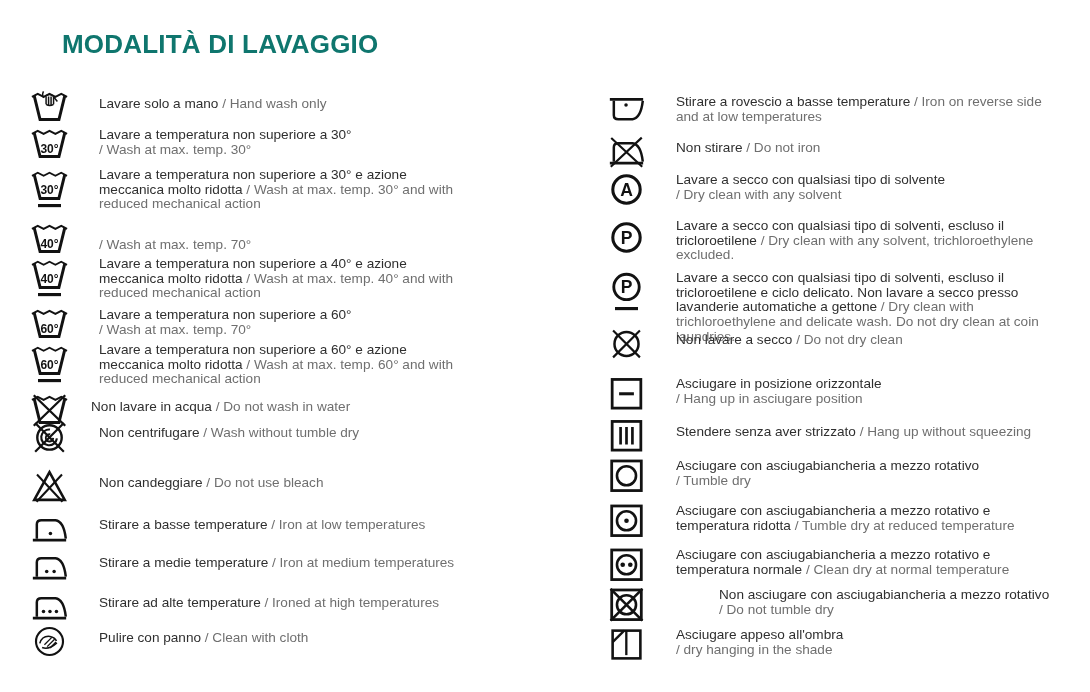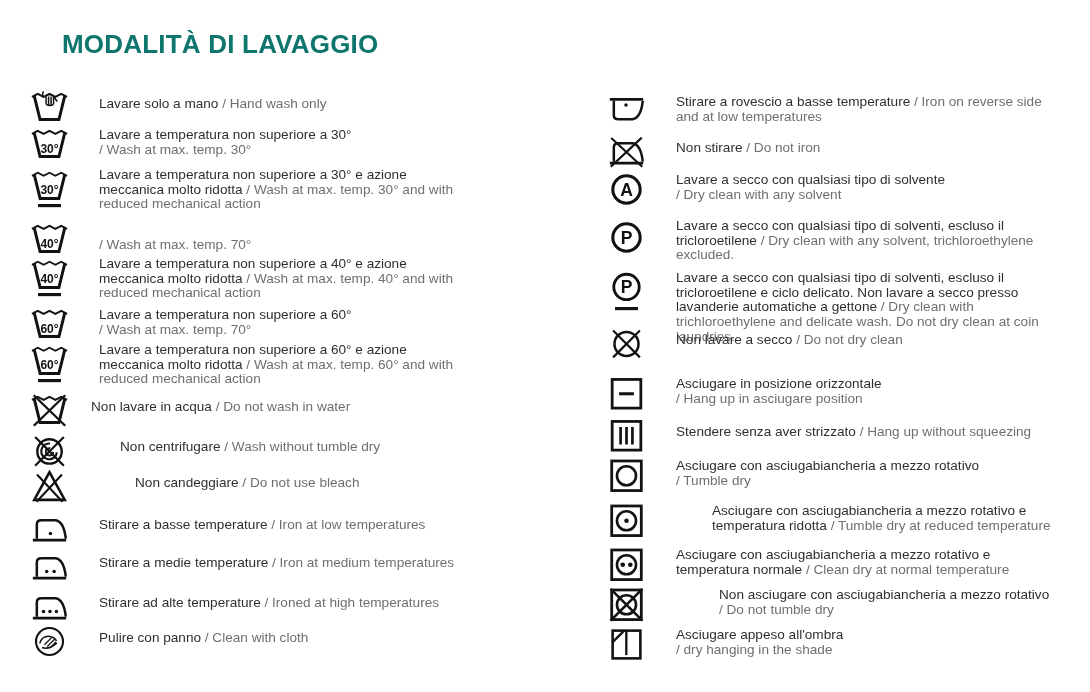--- a/index.html
+++ b/index.html
@@ -207,29 +207,29 @@
       <div class="txt" style="padding-top: 0px;"><span class="it">Lavare a temperatura non superiore a 60° e azione meccanica molto ridotta</span> <span class="en">/ Wash at max. temp. 60° and with reduced mechanical action</span></div>
     </div>
     <div class="row" style="top: 392px; left: 31px;">
       <div class="icn">
         <svg width="37" height="37" viewBox="0 0 40 40" xmlns="http://www.w3.org/2000/svg">
           <use href="#s-tub-x"></use>
         </svg>
       </div>
       <div class="txt" style="padding-top: 8px; margin-left: 16px;"><span class="it">Non lavare in acqua</span> <span class="en">/ Do not wash in water</span></div>
     </div>
-    <div class="row" style="top: 432px; left: 31px; gap: 21px;">
+    <div class="row" style="top: 418px; left: 31px;">
       <div class="icn">
         <svg width="37" height="37" viewBox="0 0 40 40" xmlns="http://www.w3.org/2000/svg">
           <use href="#s-no-spin"></use>
         </svg>
       </div>
       <div class="txt" style="padding-top: 8px;"><span class="it">Non centrifugare</span> <span class="en">/ Wash without tumble dry</span></div>
     </div>
-    <div class="row" style="top: 468px; left: 31px; gap: 36px;">
+    <div class="row" style="top: 468px; left: 31px;">
       <div class="icn">
         <svg width="37" height="37" viewBox="0 0 40 40" xmlns="http://www.w3.org/2000/svg">
           <use href="#s-no-bleach"></use>
         </svg>
       </div>
       <div class="txt" style="padding-top: 8px;"><span class="it">Non candeggiare</span> <span class="en">/ Do not use bleach</span></div>
     </div>
     <div class="row" style="top: 510px; left: 31px;">
       <div class="icn">
         <svg width="37" height="37" viewBox="0 0 40 40" xmlns="http://www.w3.org/2000/svg">
@@ -330,21 +330,21 @@
       <div class="txt" style="padding-top: 8px;"><span class="it">Stendere senza aver strizzato</span> <span class="en">/ Hang up without squeezing</span></div>
     </div>
     <div class="row" style="top: 457px; left: 608px;">
       <div class="icn">
         <svg width="37" height="37" viewBox="0 0 40 40" xmlns="http://www.w3.org/2000/svg">
           <use href="#s-sq-c0"></use>
         </svg>
       </div>
       <div class="txt" style="padding-top: 2px;"><span class="it">Asciugare con asciugabiancheria a mezzo rotativo</span><br><span class="en">/ Tumble dry</span></div>
     </div>
-    <div class="row" style="top: 502px; left: 608px; gap: 36px;">
+    <div class="row" style="top: 502px; left: 608px;">
       <div class="icn">
         <svg width="37" height="37" viewBox="0 0 40 40" xmlns="http://www.w3.org/2000/svg">
           <use href="#s-sq-c1"></use>
         </svg>
       </div>
       <div class="txt" style="padding-top: 2px;"><span class="it">Asciugare con asciugabiancheria a mezzo rotativo e temperatura ridotta</span> <span class="en">/ Tumble dry at reduced temperature</span></div>
     </div>
     <div class="row" style="top: 546px; left: 608px;">
       <div class="icn">
         <svg width="37" height="37" viewBox="0 0 40 40" xmlns="http://www.w3.org/2000/svg">

